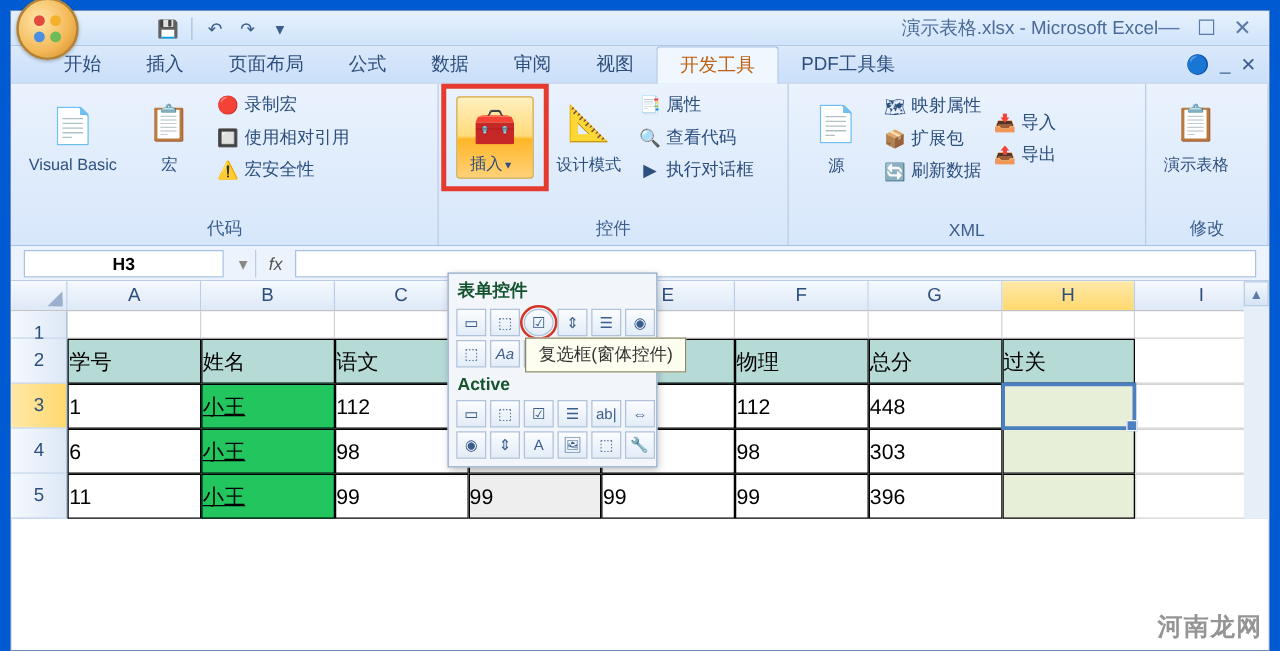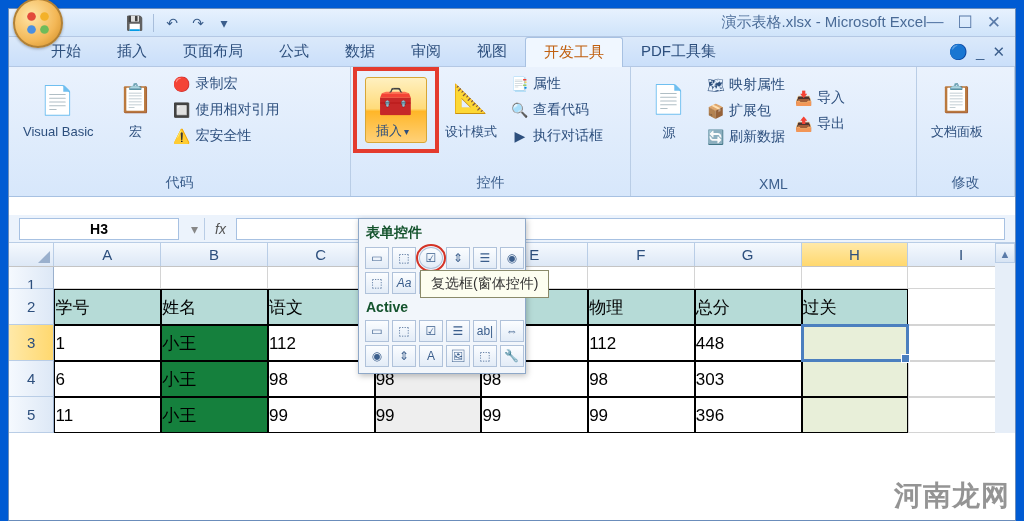--- a/index.html
+++ b/index.html
@@ -29,55 +29,55 @@
 .bigbtn .ic { width: 40px; height: 40px; display: flex; align-items: center; justify-content: center; font-size: 28px; }
 .smbtn { display: flex; align-items: center; gap: 4px; font-size: 14px; color: #2d4f7d; padding: 2px 2px; white-space: nowrap; }
 .smbtn .ic { width: 18px; height: 18px; display: inline-flex; align-items: center; justify-content: center; }
 .col { display: flex; flex-direction: column; gap: 4px; }
 
 .insert-big { position: relative; }
 .insert-big .hl { position: absolute; top: -6px; left: -6px; right: -6px; bottom: -6px; border: 4px solid #e43b2e; pointer-events: none; }
 .insert-big .grad { background: linear-gradient(#fff0c0,#ffdb7a 48%,#ffb628 52%,#ffd178); border: 1px solid #d7a636; border-radius: 3px; padding: 4px 10px 2px; }
 .dd-arrow::after { content: "▾"; font-size: 10px; margin-left: 2px; color: #2d4f7d; }
 
-.formula-bar { height: 28px; background: #ecf3fc; display: flex; align-items: center; border-bottom: 1px solid #b9cde6; font-size: 14px; margin-top: 18px; }
+.formula-bar { height: 28px; background: #ecf3fc; display: flex; align-items: center; border-bottom: 1px solid #b9cde6; font-size: 14px; }
 .namebox { width: 160px; height: 22px; border: 1px solid #a7c1e2; background: #fff; margin: 0 6px 0 10px; display: flex; align-items: center; justify-content: center; font-weight: bold; }
 .fb-sep { width: 1px; height: 22px; background: #b9cde6; }
 .fx { padding: 0 10px; font-style: italic; color: #555; }
 
 .sheet { position: relative; background: #fff; }
 .colhdr { display: flex; height: 24px; border-bottom: 1px solid #c4c4c4; }
 .corner { width: 46px; background: linear-gradient(#f5f9fe,#dde8f6); border-right: 1px solid #b9cde6; position: relative; }
 .corner::after { content:""; position:absolute; right:3px; bottom:3px; border:6px solid transparent; border-right-color:#9ab0cd; border-bottom-color:#9ab0cd; }
 .ch { width: 108px; background: linear-gradient(#f5f9fe,#dde8f6); border-right: 1px solid #b9cde6; text-align: center; font-size: 15px; color: #2d4f7d; line-height: 24px; }
 .ch.sel { background: linear-gradient(#ffe9a8,#ffd86f); }
 .row { display: flex; height: 36px; }
 .rh { width: 46px; background: linear-gradient(90deg,#f5f9fe,#dde8f6); border-right: 1px solid #9ab0cd; border-bottom: 1px solid #b9cde6; text-align: center; font-size: 15px; color: #2d4f7d; line-height: 36px; }
 .rh.sel { background: linear-gradient(90deg,#ffe9a8,#ffd86f); }
 .cell { width: 108px; border-right: 1px solid #d4d4d4; border-bottom: 1px solid #d4d4d4; font-size: 17px; line-height: 36px; }
 .row.r1 .cell { height: 22px; line-height: 22px; }
 .row.r1 { height: 22px; }
 .hdr-cell { background: #b6dbd7; font-weight: normal; border: 1px solid #000; }
 .data-row .cell { border: 1px solid #000; }
-.data-row .cell.name { background: #15803d; }
+.data-row .cell.name { background: #22c55e; text-decoration: underline; }
 .data-row .cell.sel { background: #e8efd9; }
 .active-cell { outline: 3px solid #4b7fbf; outline-offset: -2px; position: relative; }
 .active-cell::after { content:""; position:absolute; right:-3px; bottom:-3px; width:7px; height:7px; background:#4b7fbf; border:1px solid #fff; }
 
 .scrollv { position: absolute; right: 0; top: 0; bottom: 0; width: 20px; background: #e6eef8; }
 .scrollv .up, .scrollv .dn { height: 20px; text-align: center; font-size: 11px; color: #5a7ba9; line-height: 20px; background: linear-gradient(#f2f7fd,#d7e4f4); border: 1px solid #b9cde6; }
 
 .popup { position: absolute; top: 218px; left: 358px; width: 168px; background: #f2f6fb; border: 1px solid #8ea8c8; box-shadow: 1px 2px 6px rgba(0,0,0,.25); padding: 3px; z-index: 50; }
 .popup .section-title { font-size: 14px; color: #14532d; padding: 2px 4px; font-weight: bold; }
 .ctrl-grid { display: grid; grid-template-columns: repeat(6, 24px); gap: 3px; padding: 3px; }
 .ctrl { width: 24px; height: 22px; border: 1px solid #b0c2da; background: linear-gradient(#fbfdff,#e3ecf7); display: flex; align-items: center; justify-content: center; font-size: 12px; color: #3b5e8c; cursor: pointer; }
 .ctrl.hl { outline: 2px solid #d43326; outline-offset: 1px; border-radius: 50%; }
 .tooltip { position: absolute; top: 270px; left: 420px; background: #fdfef0; border: 1px solid #8a8a6a; padding: 4px 10px; font-size: 14px; color: #333; z-index: 60; white-space: nowrap; }
 
-.watermark { position: absolute; right: 14px; bottom: 6px; font-size: 28px; color: rgba(60,60,60,.55); font-weight: bold; letter-spacing: 1px; z-index: 100; }
+.watermark { position: absolute; right: 14px; bottom: 6px; font-size: 20px; color: rgba(60,60,60,.55); font-weight: bold; letter-spacing: 1px; z-index: 100; }
 </style>
 </head>
 <body>
 
 <div class="window">
   <div class="titlebar">
     <div class="office-btn">
       <svg viewBox="0 0 24 24">
           <circle cx="6" cy="6" r="4" fill="#e24a3b"></circle>
           <circle cx="18" cy="6" r="4" fill="#f3b12a"></circle>
@@ -208,21 +208,21 @@
             </div>
         </div>
       </div>
       <div class="label">XML</div>
     </div>
 
     <div class="rgroup" style="flex:1">
       <div class="body">
         <div class="bigbtn">
           <div class="ic">📋</div>
-          <span>文档面板</span>
+          <span>演示表格</span>
         </div>
       </div>
       <div class="label">修改</div>
     </div>
   </div>
 
   <div class="formula-bar">
     <div class="namebox">H3</div>
     <span style="padding:0 6px;color:#888">▾</span>
     <div class="fb-sep"></div>

